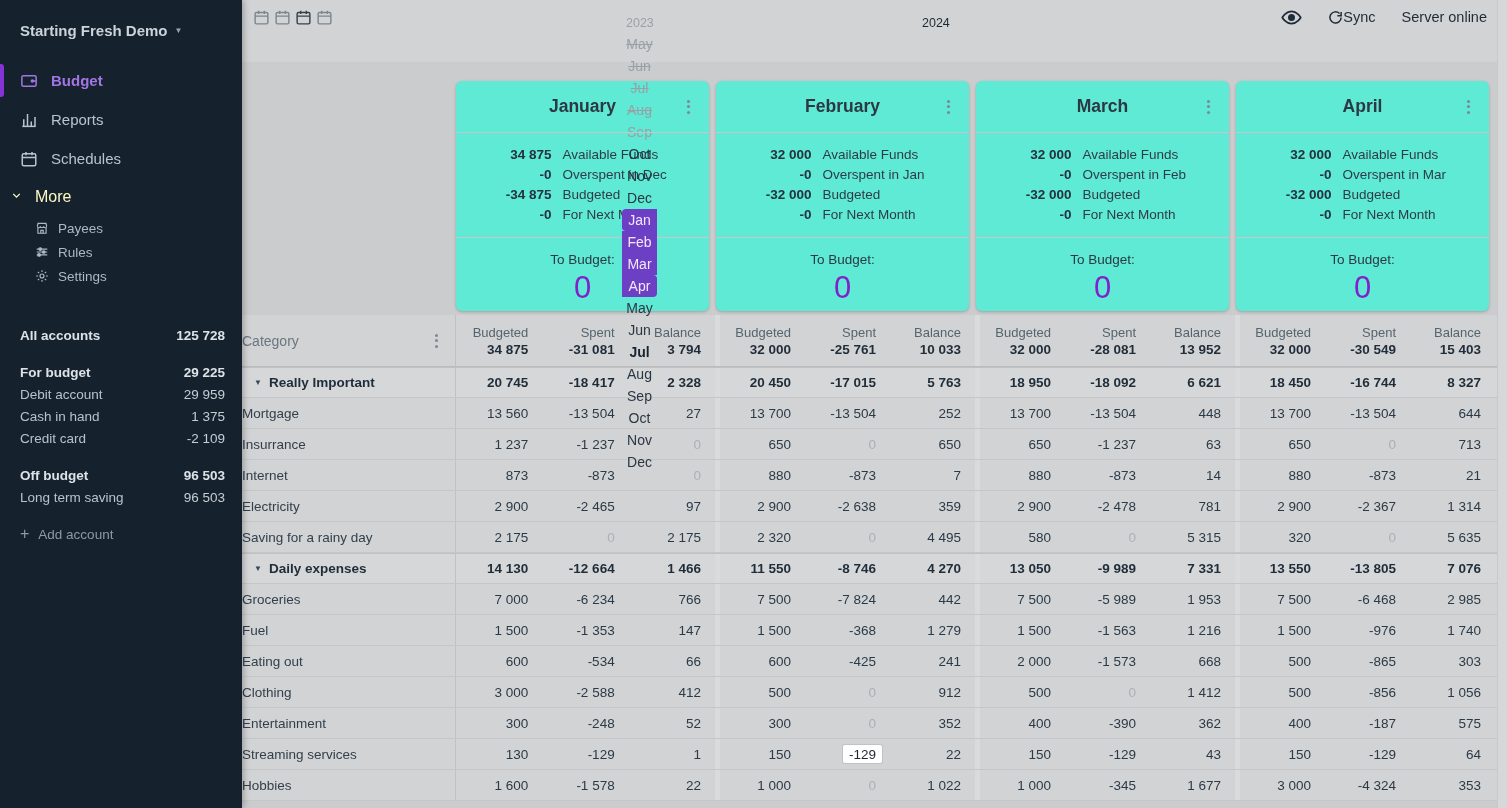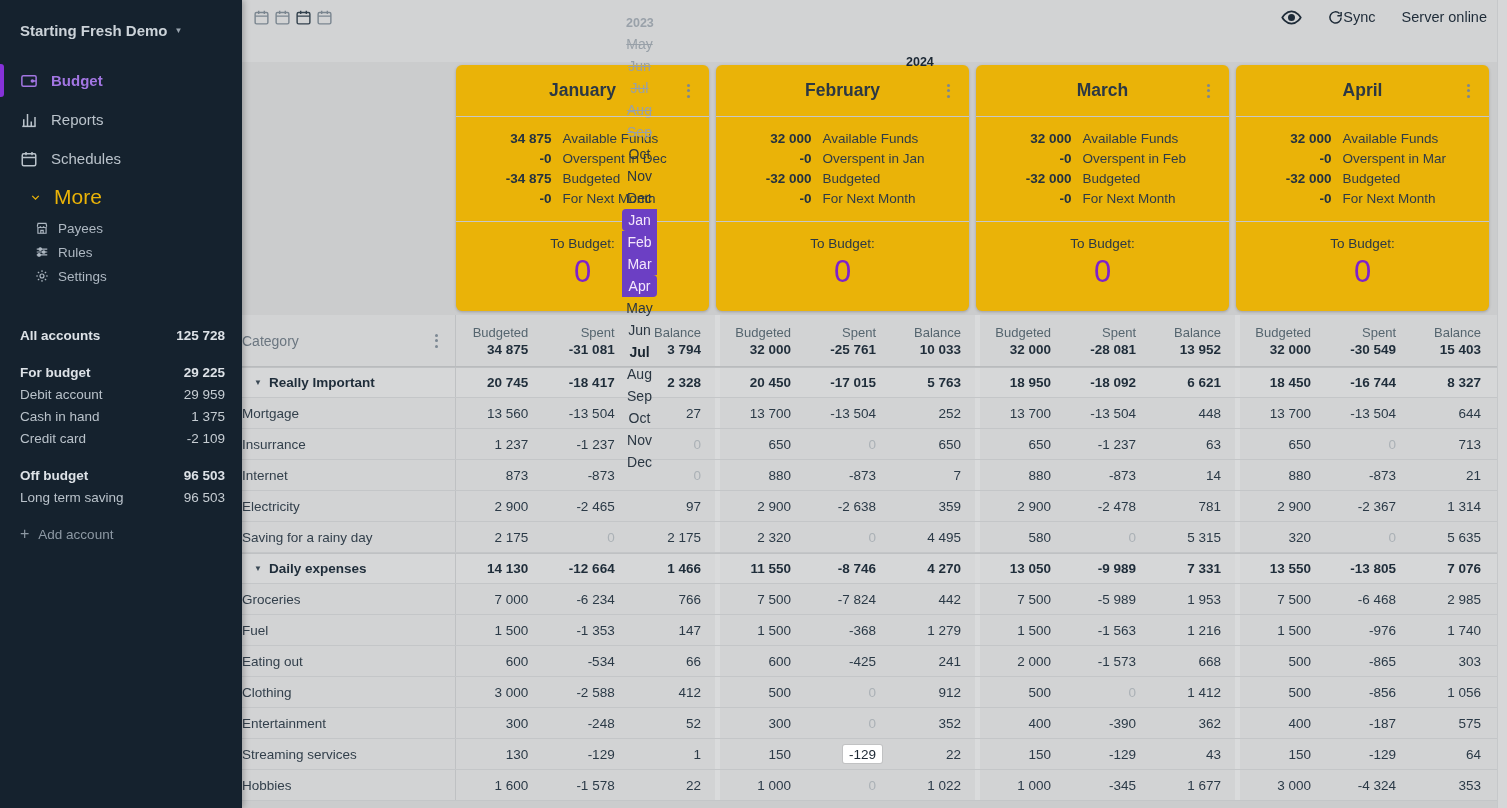--- a/index.html
+++ b/index.html
@@ -31,21 +31,21 @@
     color:#bac3cb;
   }
   .sb-item .ico { width:18px; height:18px; display:flex; align-items:center; }
   .sb-item.active { color:#a276e2; font-weight:bold; }
   .sb-item.active .accent {
     position:absolute; left:0; top:3px; bottom:3px; width:4px;
     background:#8632d8; border-radius:0 3px 3px 0;
   }
   .sb-more {
     height:38px; display:flex; align-items:center; gap:12px;
-    padding-left:29px; font-size:21px; color:#eab308; cursor:pointer;
+    padding-left:10px; font-size:16px; color:#fef9c3; cursor:pointer;
   }
   .sb-sub { }
   .sb-subitem {
     height:24px; display:flex; align-items:center; gap:9px;
     padding-left:35px; font-size:13.5px; color:#aeb8c2; cursor:pointer;
   }
   .sb-subitem .ico { width:14px; height:14px; display:flex; align-items:center; }
   .sb-accounts { margin-top:36px; font-size:13.5px; }
   .acct-row {
     display:flex; justify-content:space-between; align-items:center;
@@ -63,21 +63,21 @@
 
   
   .main { flex:1; position:relative; background:#cbcccd; }
   .topbar { height:62px; position:relative; background:#d2d3d4; }
 
   .cal-buttons { position:absolute; left:11px; top:9px; display:flex; gap:4px; }
   .cal-btn { width:17px; height:16px; color:#5e6d7a; cursor:pointer; opacity:.75; }
   .cal-btn.sel { color:#33414d; opacity:1; }
 
   .months-strip { position:absolute; left:380px; top:16px; }
-  .year-row { position:relative; height:16px; font-size:12.5px; font-weight:bold;text-align:center; }
+  .year-row { position:relative; height:16px; font-size:12.5px; font-weight:normal;text-align:center; }
   .year-marker { position:absolute; top:0; }
   .year-marker.muted { color:#99a1a9; }
   .year-marker.dark { color:#1c2834; }
   .month-row { display:flex; margin-top:1px;flex-direction:column; }
   .month {
     width:35px; height:22px; line-height:22px; text-align:center;
     font-size:14px; color:#2a3642; cursor:pointer; white-space:nowrap;
   }
   .month.past { color:#98a0a8; text-decoration:line-through; }
   .month.current { font-weight:bold; color:#18242f; }
@@ -90,23 +90,23 @@
     display:flex; align-items:center; gap:26px; color:#1e2b38; font-size:14.5px;
   }
   .tb-eye { width:21px; height:21px; color:#1e2b38; cursor:pointer; }
   .tb-sync { display:flex; align-items:center; cursor:pointer;text-align:right; }
   .tb-sync .ico { width:15px; height:15px; }
   .server-status { cursor:pointer; }
 
   
   .cards-row { display:flex; gap:7px; margin:3px 0 0 214px; height:246px; }
   .card {
-    width:253px; background:#eab308; border-radius:6px;
+    width:253px; background:#5eead4; border-radius:6px;
     box-shadow:0 1px 3px rgba(0,0,0,.22); overflow:hidden;
-    display:flex; flex-direction:column;
+    display:flex; flex-direction:column;margin-top:16px;
   }
   .card-head {
     height:52px; display:flex; align-items:center; justify-content:center;
     position:relative; border-bottom:1px solid #c6c7c8;
   }
   .card-title { font-size:17.5px; font-weight:600; color:#2c3844; cursor:pointer; }
   .kebab {
     position:absolute; right:14px; top:50%; transform:translateY(-50%);
     width:14px; height:16px; display:flex; flex-direction:column;
     align-items:center; justify-content:center; gap:2.5px; cursor:pointer;
@@ -297,21 +297,21 @@
               <path d="M8 2.5V7M16 2.5V7M3 10h18"></path>
             </svg></span>
           <span class="cal-btn"><svg viewBox="0 0 24 24" fill="none" stroke="currentColor" stroke-width="2">
               <rect x="3" y="5" width="18" height="16" rx="2"></rect>
               <path d="M8 2.5V7M16 2.5V7M3 10h18"></path>
             </svg></span>
         </div>
       <div class="months-strip">
         <div class="year-row" id="year-row">
             <span class="year-marker muted" style="left: 4px;">2023</span>
-            <span class="year-marker dark" style="left: 284px; margin-top: 39px;">2024</span>
+            <span class="year-marker dark" style="left: 300px;">2024</span>
           </div>
         <div class="month-row" id="month-row">
             <span class="month past">May</span>
             <span class="month past">Jun</span>
             <span class="month past">Jul</span>
             <span class="month past">Aug</span>
             <span class="month past">Sep</span>
             <span class="month ">Oct</span>
             <span class="month ">Nov</span>
             <span class="month ">Dec</span>

